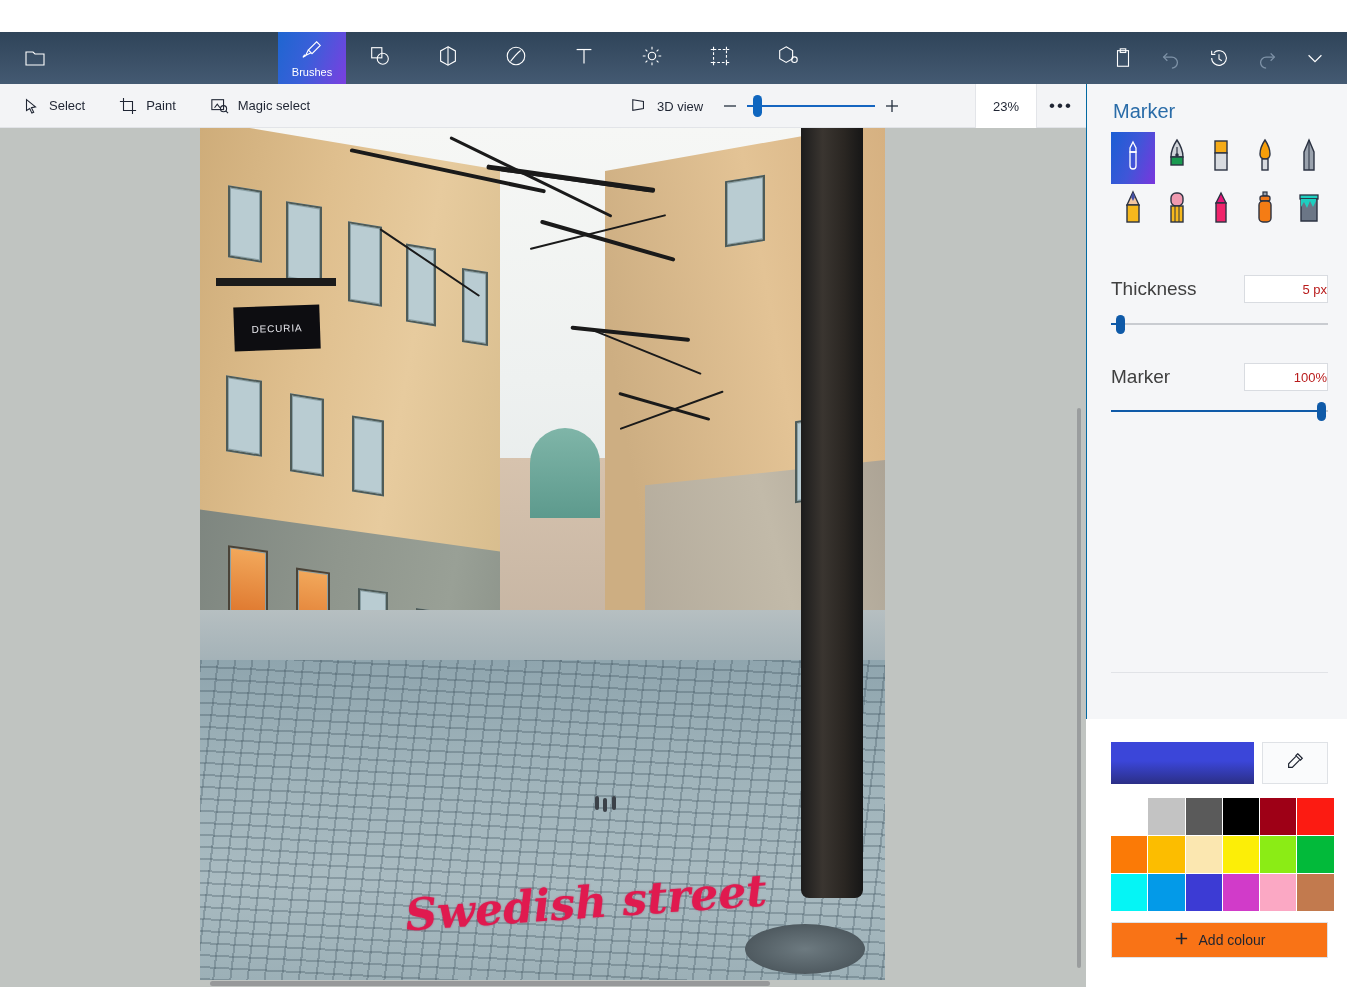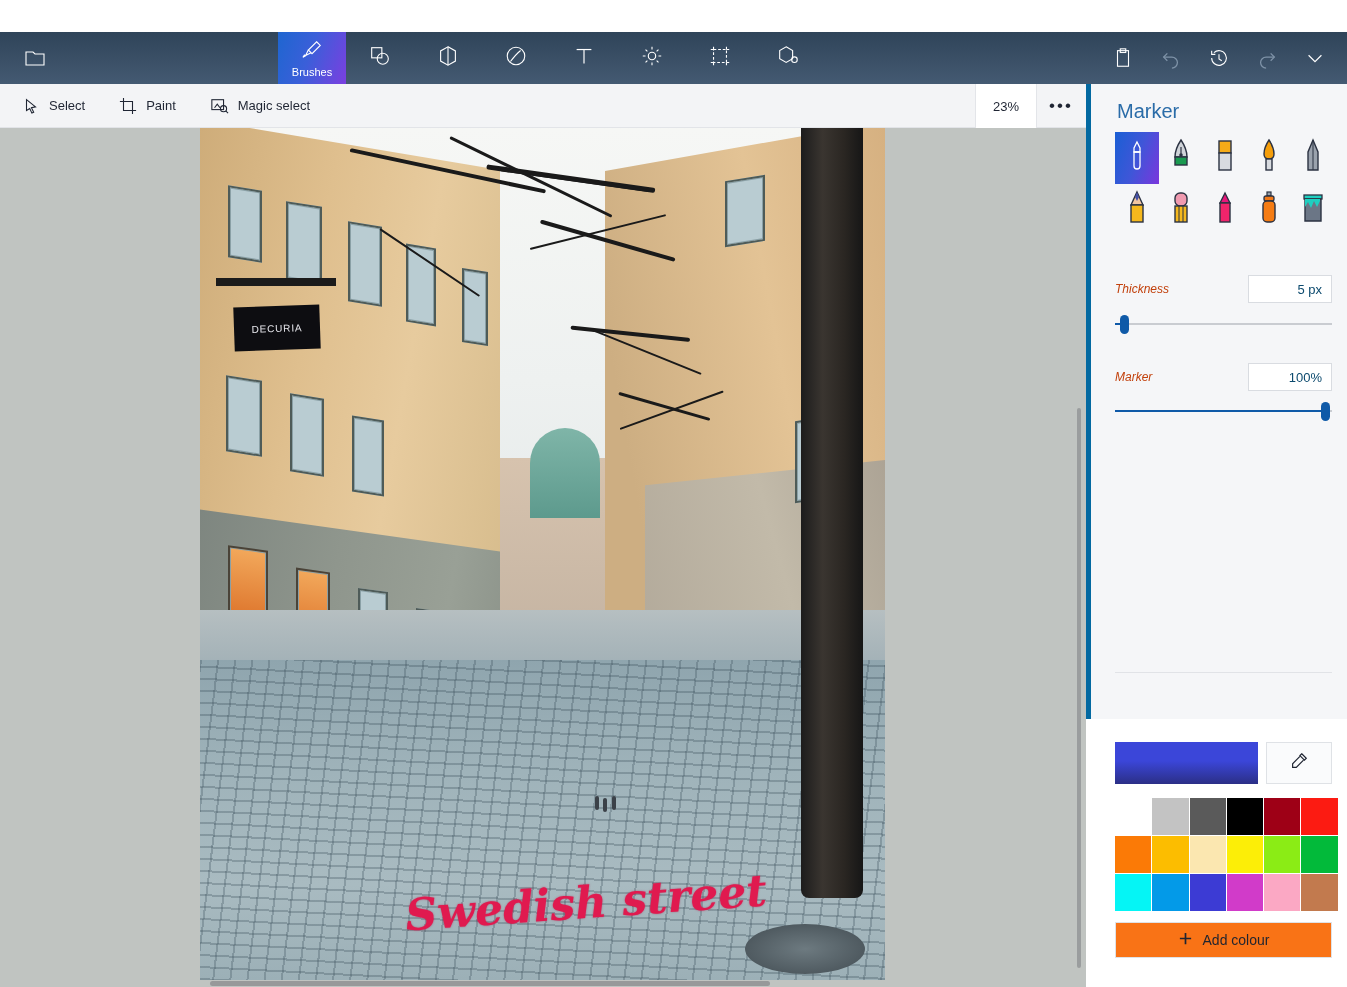--- a/index.html
+++ b/index.html
@@ -209,44 +209,44 @@
   .canvas-hscroll .thumb {
     position: absolute; left: 10px; top: 1px; width: 560px; height: 5px;
     background: #97999a; border-radius: 3px;
   }
   .ws-vscroll { position: absolute; right: 4px; top: 280px; width: 6px; height: 560px; }
   .ws-vscroll .thumb { width: 4px; height: 100%; background: #9a9d9e; border-radius: 3px; margin: 0 auto; }
 
   
   .rightpanel {
     position: absolute; top: 84px; right: 0; width: 261px; height: 635px;
-    background: #f5f6f8; border-left: 5px solid #0369a1;
+    background: #f5f6f8; border-left: 1px solid #0369a1;
   }
   .rp-title {
     position: absolute; left: 26px; top: 16px;
     font-size: 20px; color: #2a6ca8; font-weight: 400;
   }
   .brush-grid {
     position: absolute; left: 24px; top: 48px; width: 220px;
     display: grid; grid-template-columns: repeat(5, 44px); gap: 0px;
   }
   .brush-cell {
     width: 44px; height: 52px; display: flex; align-items: center; justify-content: center;
   }
   .brush-cell.sel { background: linear-gradient(110deg,#1a5fd4 0%, #3f56d8 50%, #7a36dd 100%); }
 
   .prop-row {
     position: absolute; left: 24px; width: 217px; height: 30px;
     display: flex; align-items: center; justify-content: space-between;
   }
-  .prop-label { font-size: 12px; color: #c2410c; font-style: italic; }
+  .prop-label { font-size: 19px; color: #404040; }
   .prop-box {
     width: 84px; height: 28px; background: #ffffff; border: 1px solid #d9dce1;
     display: flex; align-items: center; justify-content: flex-end;
-    padding-right: 9px; font-size: 13px; color: #0c4a6e;
+    font-size: 13px; color: #b91c1c;
   }
   .prop-slider { position: absolute; left: 24px; width: 217px; height: 18px; }
   .prop-slider .rail { position: absolute; left: 0; right: 0; top: 8px; height: 2px; background: #c9ccd1; }
   .prop-slider .fill { position: absolute; left: 0; top: 8px; height: 2px; background: #0f5aa8; }
   .prop-slider .knob {
     position: absolute; top: 0px; width: 9px; height: 19px; border-radius: 5px; background: #0f5aa8;
   }
 
   .rp-divider { position: absolute; left: 24px; width: 217px; height: 1px; background: #e1e3e7; }
 
@@ -418,20 +418,45 @@
         <svg width="19" height="18" viewBox="0 0 21 20" fill="none" stroke="currentColor" stroke-width="1.2">
           <rect x="2" y="3" width="13" height="11"></rect>
             <path d="M5 12l3-4 3 4"></path>
           <circle cx="15" cy="13" r="3.4"></circle>
             <path d="M17.4 15.4L20 18"></path>
         </svg>
       </span>
       <span>Magic select</span>
     </div>
 
+    <div class="zoomgroup">
+      <div class="zoom-view">
+        <span class="si">
+          <svg width="18" height="16" viewBox="0 0 20 18" fill="none" stroke="currentColor" stroke-width="1.2">
+            <path d="M3 3l12 2v8L3 15z"></path>
+          </svg>
+        </span>
+        <span>3D view</span>
+      </div>
+      <div class="zoom-minus">
+        <svg width="16" height="16" viewBox="0 0 16 16">
+            <line x1="2" y1="8" x2="14" y2="8" stroke="currentColor" stroke-width="1.3"></line>
+          </svg>
+      </div>
+      <div class="slider-track">
+        <div class="rail"></div>
+        <div class="thumb"></div>
+      </div>
+      <div class="zoom-plus">
+        <svg width="16" height="16" viewBox="0 0 16 16">
+          <line x1="2" y1="8" x2="14" y2="8" stroke="currentColor" stroke-width="1.3"></line>
+          <line x1="8" y1="2" x2="8" y2="14" stroke="currentColor" stroke-width="1.3"></line>
+        </svg>
+      </div>
+    </div>
   </div>
   <div class="zoom-pct-box">23%</div>
   <div class="more-dots">•••</div>
 
   <div class="workspace">
     <div class="canvas-wrap">
       <div class="scene">
         <div class="sky"></div>
         <div class="far-bldgs"></div>
         <div class="far-bldgs2"></div>

